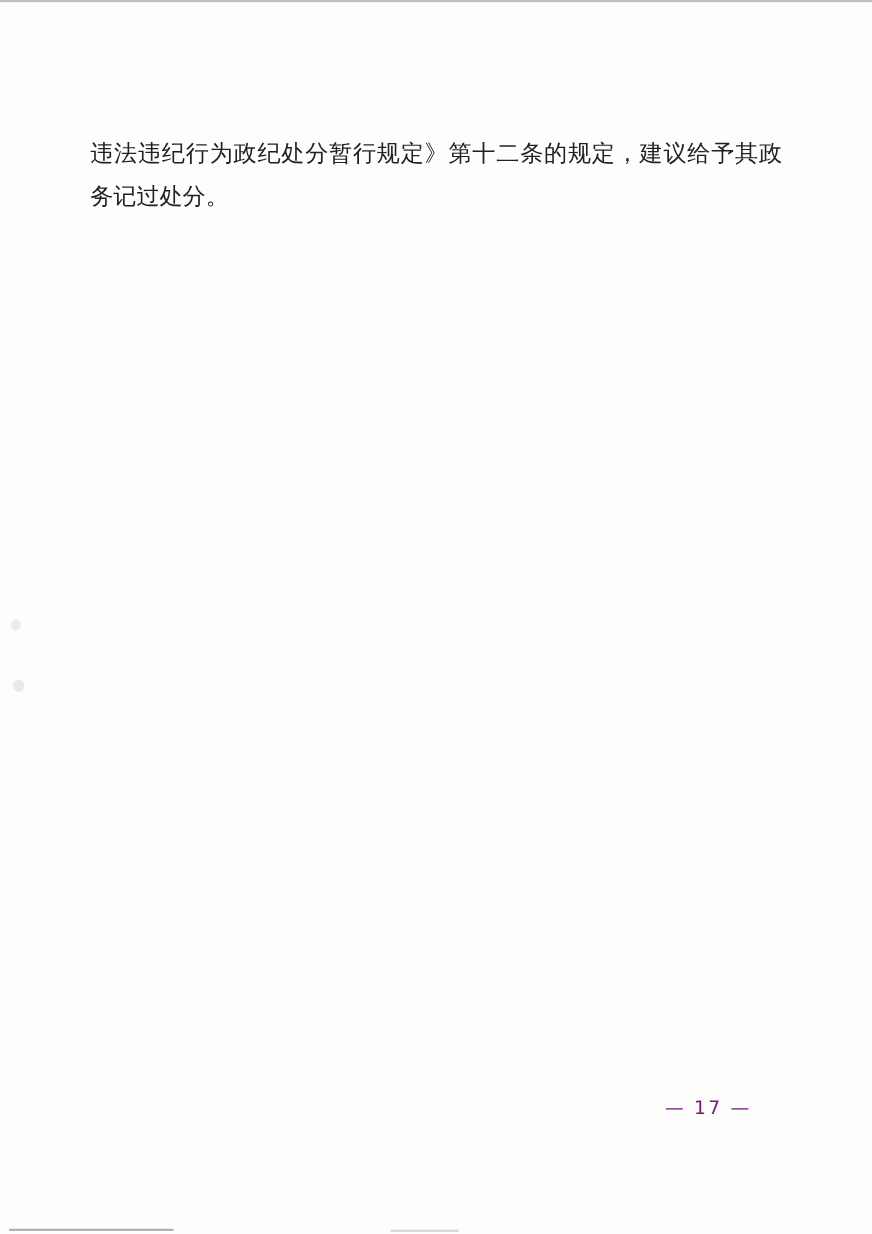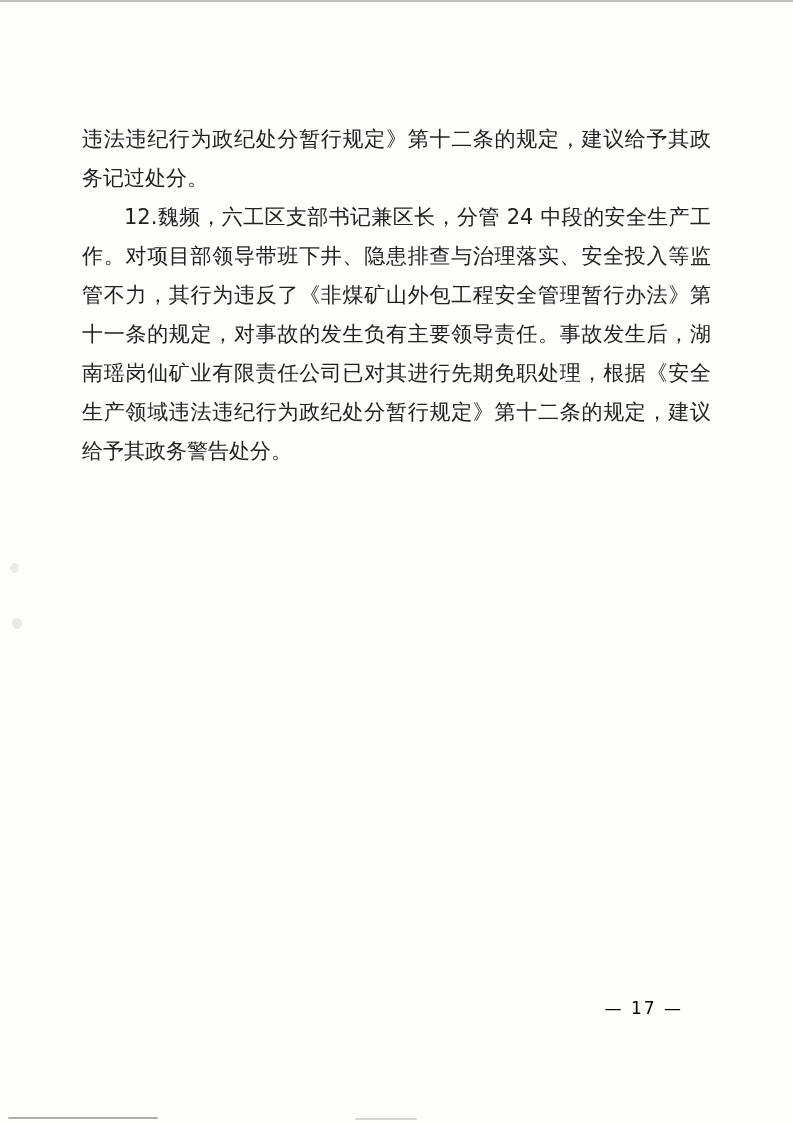--- a/index.html
+++ b/index.html
@@ -81,36 +81,35 @@
   }
   .text-block p.indent {
     text-indent: 2em;
   }
   .page-number {
     position: absolute;
     top: 998px;
     right: 110px;
     font-size: 17px;
     letter-spacing: 2px;
-    color: #000000;
+    color: #701a75;
     white-space: nowrap;
   }
 </style>
 </head>
 <body>
 
 <div class="page" style="background: rgb(253, 253, 252); color: rgb(33, 33, 33);">
 
   <div class="scan-edge-top"></div>
   <div class="scan-smudge-1"></div>
   <div class="scan-smudge-2"></div>
 
   <div class="text-block">
     <p>违法违纪行为政纪处分暂行规定》第十二条的规定，建议给予其政务记过处分。</p>
-    <p class="indent">12.魏频，六工区支部书记兼区长，分管 24 中段的安全生产工作。对项目部领导带班下井、隐患排查与治理落实、安全投入等监管不力，其行为违反了《非煤矿山外包工程安全管理暂行办法》第十一条的规定，对事故的发生负有主要领导责任。事故发生后，湖南瑶岗仙矿业有限责任公司已对其进行先期免职处理，根据《安全生产领域违法违纪行为政纪处分暂行规定》第十二条的规定，建议给予其政务警告处分。</p>
   </div>
 
   <div class="page-number">— 17 —</div>
 
   <div class="scan-mark-bottom-a"></div>
   <div class="scan-mark-bottom-b"></div>
 
 </div>
 
 </body></html>

